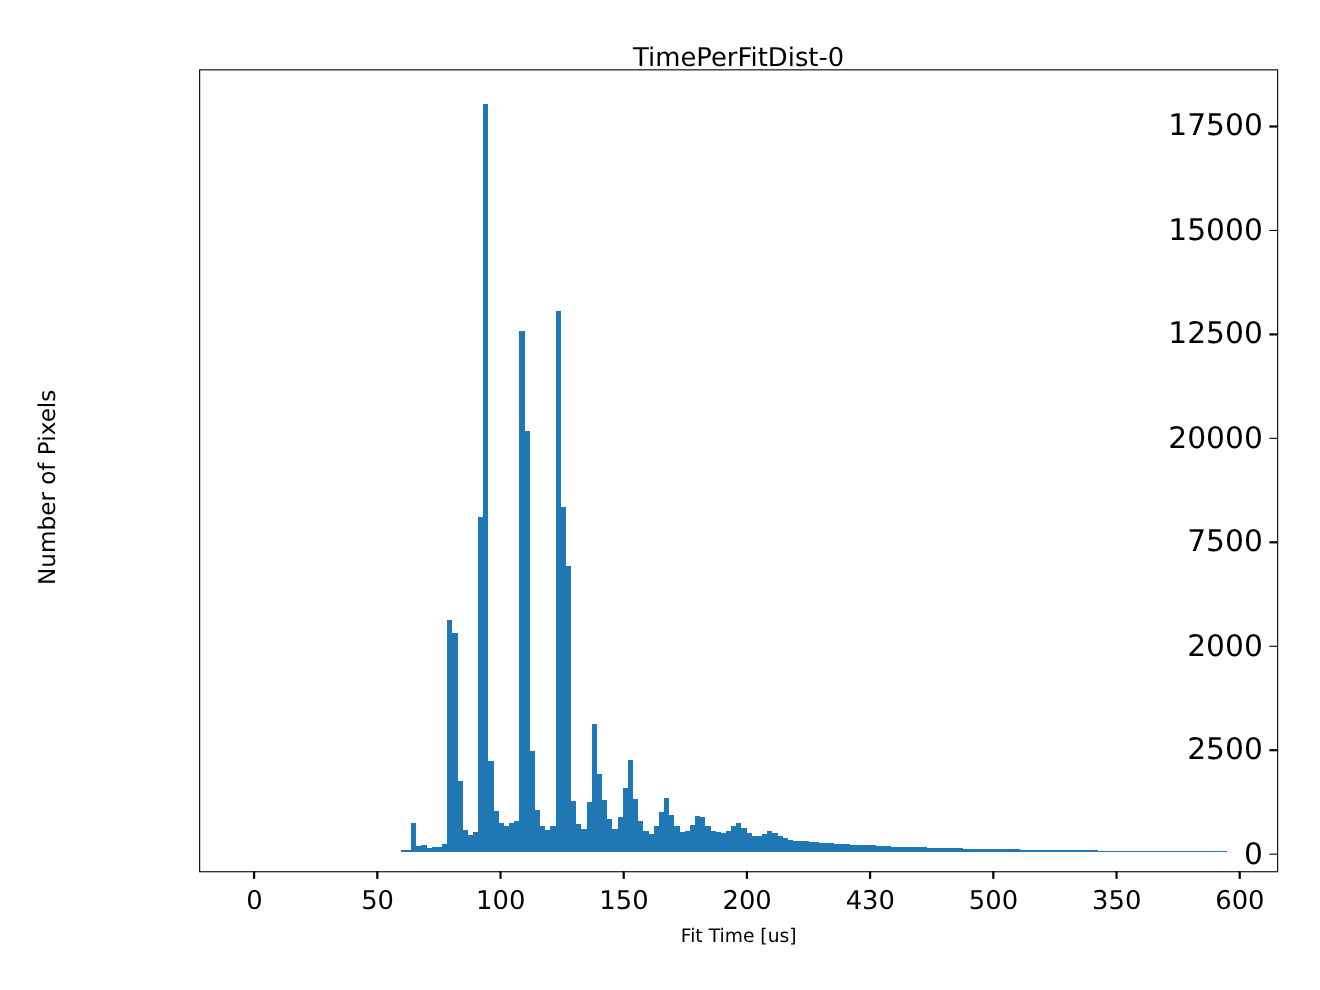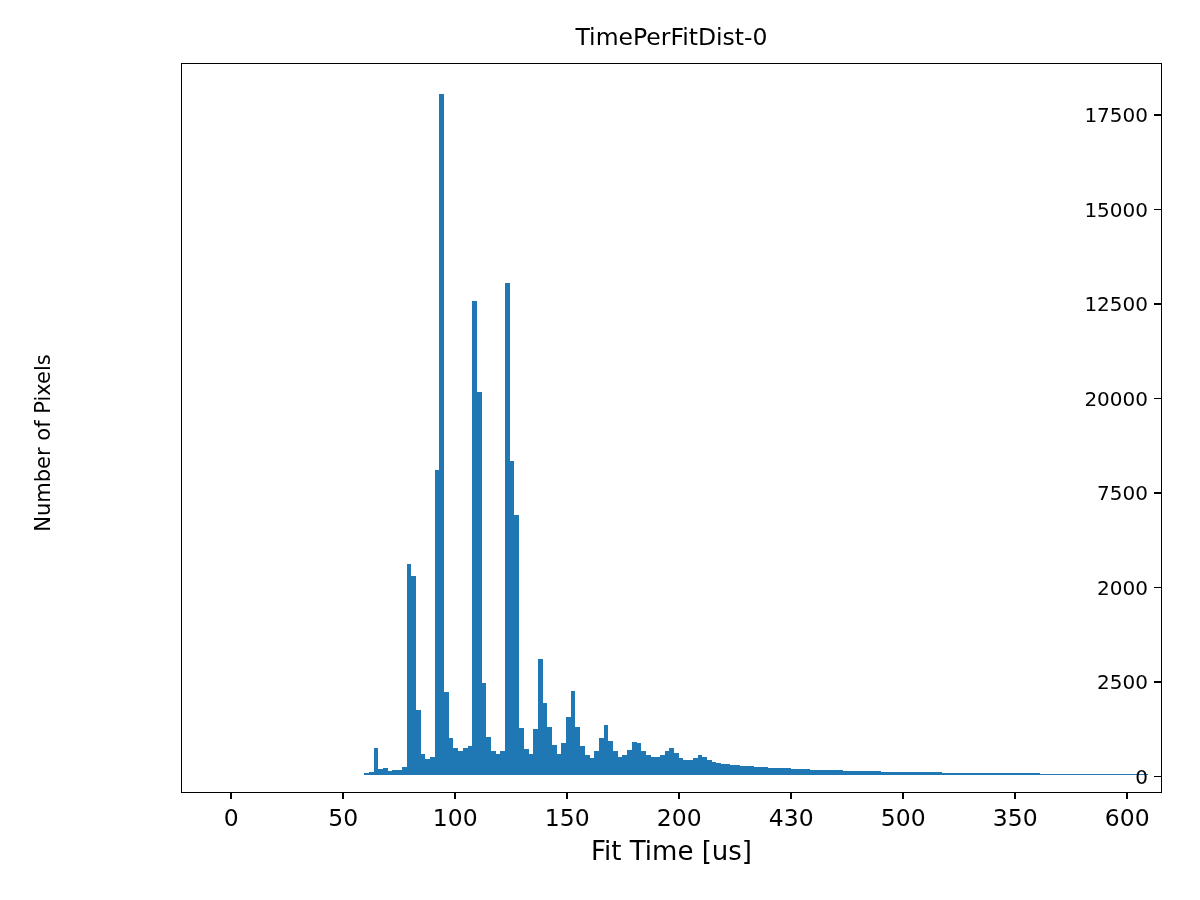--- a/index.html
+++ b/index.html
@@ -19,21 +19,21 @@
     position: relative;
     width: 1200px;
     height: 900px;
     background: #ffffff;
   }
 
   
   #chart-title {
     position: absolute;
     left: 181px;
-    top: 23px;
+    top: 38px;
     width: 981px;
     text-align: center;
     font-size: 23.5px;
     line-height: 28px;
     color: #000000;
     white-space: nowrap;
   }
 
   
   #axes {
@@ -84,21 +84,21 @@
     right: 0;
     top: -1px;
     width: 7px;
     height: 1.6px;
     background: #000000;
   }
   .ytick .ticklabel {
     position: absolute;
     right: 13px;
     top: -15px;
-    font-size: 20px;
+    font-size: 27px;
     line-height: 30px;
     white-space: nowrap;
     color: #000000;
   }
 
   
   .xtick-wrap {
     position: absolute;
     left: 0;
     bottom: 0;
@@ -130,21 +130,21 @@
     color: #000000;
   }
 
   
   #xlabel {
     position: absolute;
     left: 181px;
     top: 838px;
     width: 981px;
     text-align: center;
-    font-size: 26px;
+    font-size: 17px;
     line-height: 26px;
     white-space: nowrap;
     color: #000000;
   }
   #ylabel {
     position: absolute;
     left: 0px;
     top: 0px;
     width: 730px;
     height: 30px;

